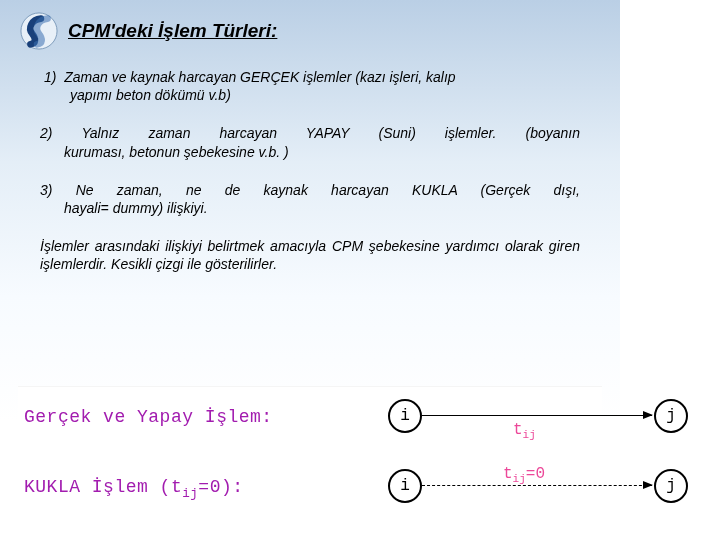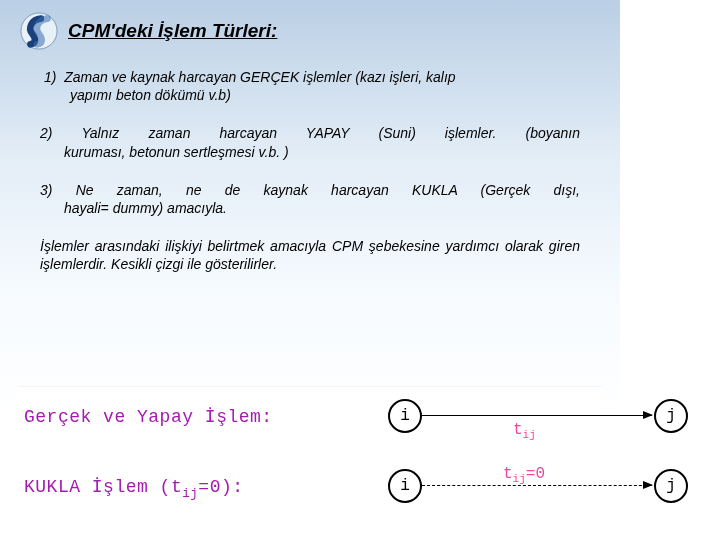--- a/index.html
+++ b/index.html
@@ -137,28 +137,28 @@
       <span class="first-line">
         <span>1)</span>&nbsp;&nbsp;<span>Zaman ve kaynak harcayan GERÇEK işlemler (kazı işleri, kalıp</span>
       </span>
       <span class="rest-line">yapımı beton dökümü v.b)</span>
     </div>
 
     <div class="item" style="text-align:justify;">
       <span class="first-line" style="text-indent:-24px; padding-left:24px; text-align-last:justify;">
         <span>2)</span>&nbsp;<span>Yalnız zaman harcayan YAPAY (Suni) işlemler. (boyanın</span>
       </span>
-      <span class="rest-line" style="padding-left:24px;">kuruması, betonun sertleşmesi v.b. )</span>
+      <span class="rest-line" style="padding-left:24px;">kuruması, betonun şebekesine v.b. )</span>
     </div>
 
     <div class="item" style="text-align:justify;">
       <span class="first-line" style="text-indent:-24px; padding-left:24px; text-align-last:justify;">
         <span>3)</span>&nbsp;<span>Ne zaman, ne de kaynak harcayan KUKLA (Gerçek dışı,</span>
       </span>
-      <span class="rest-line" style="padding-left:24px;">hayali= dummy) amacıyla.</span>
+      <span class="rest-line" style="padding-left:24px;">hayali= dummy) ilişkiyi.</span>
     </div>
 
     <div class="item no-indent" style="text-align:justify;">İşlemler arasındaki ilişkiyi belirtmek amacıyla CPM şebekesine yardımcı olarak giren işlemlerdir. Kesikli çizgi ile gösterilirler.</div>
   </div>
 
   <div class="diagram-panel">
 
     <div class="diag-label" style="position:absolute; left:6px; top:20px;">Gerçek ve Yapay İşlem:</div>
     <div class="node" style="left:370px; top:12px;">i</div>
     <div class="arrow-solid" style="left:404px; top:28px; width:230px;">

